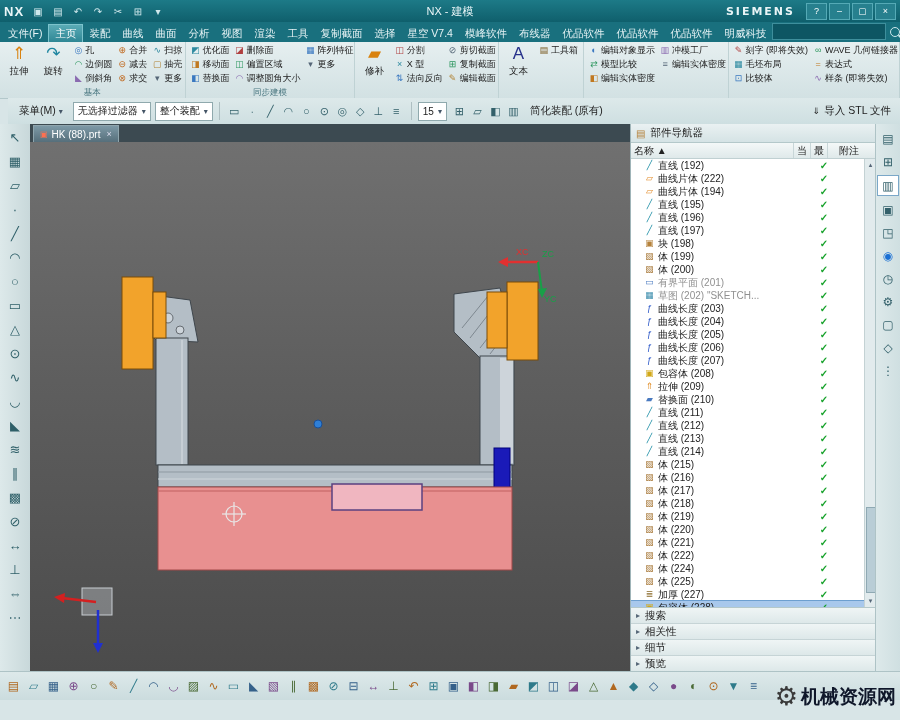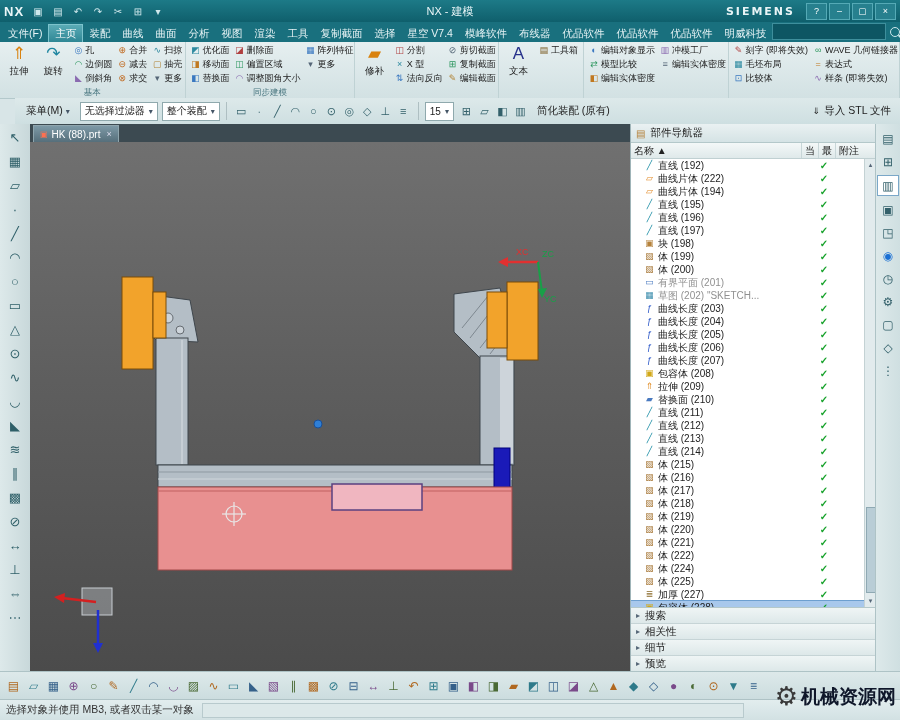--- a/index.html
+++ b/index.html
@@ -31,21 +31,21 @@
   .rgroup{display:flex;flex-direction:column;border-right:1px solid #bfd2d4;padding:1px 3px 0;}
   .rgbody{display:flex;align-items:flex-start;gap:2px;height:44px;}
   .bigbtn{width:33px;display:flex;flex-direction:column;align-items:center;font-size:9.5px;}
   .bicon{font-size:17px;line-height:22px;}
   .blbl{white-space:nowrap;text-align:center;}
   .rgsmall{display:flex;flex-direction:column;flex-wrap:wrap;height:44px;column-gap:1px;}
   .smallbtn{height:14px;display:flex;align-items:center;gap:2px;font-size:9px;padding:0 2px;white-space:nowrap;}
   .sicon{font-size:9px;width:10px;text-align:center;}
   .rglabel{text-align:center;font-size:8.5px;color:#4a7780;height:11px;line-height:10px;}
   
-  .selbar{position:absolute;top:98px;left:15px;right:0;height:26px;background:linear-gradient(#dde9ea,#cedfe1);
+  .selbar{position:absolute;top:98px;left:8px;right:0;height:26px;background:linear-gradient(#dde9ea,#cedfe1);
     border-bottom:1px solid #adc2c5;display:flex;align-items:center;gap:4px;padding:0 5px;font-size:10.5px;}
   .menu-btn{padding:2px 6px;display:flex;gap:3px;align-items:center;}
   .dd{display:flex;align-items:center;gap:4px;background:#fff;border:1px solid #8fa9ad;height:17px;padding:0 4px;font-size:10px;white-space:nowrap;}
   .car{font-size:8px;color:#456;}
   .tool-ico{width:17px;height:17px;display:flex;align-items:center;justify-content:center;font-size:11px;color:#33606a;}
   .sep{width:1px;height:18px;background:#aebfc2;margin:0 2px;}
   .txtbtn{display:flex;align-items:center;gap:3px;padding:1px 4px;white-space:nowrap;}
   .right-align{margin-left:auto;display:flex;align-items:center;gap:4px;}
   
   .lefttools{position:absolute;top:124px;bottom:48px;left:0;width:30px;background:linear-gradient(90deg,#dde9ea,#c8d8da);
@@ -63,21 +63,21 @@
   
   .navigator{position:absolute;top:124px;left:630px;width:246px;bottom:48px;background:#eef3f3;
     border-left:1px solid #9fb4b8;display:flex;flex-direction:column;font-size:10px;}
   .nav-head{height:18px;background:linear-gradient(#eaf1f2,#d5e3e5);display:flex;align-items:center;gap:5px;
     padding:0 5px;border-bottom:1px solid #b4c8ca;font-size:10.5px;}
   .nh-ico{color:#b5823c;font-size:10px;}
   .nav-cols{height:15px;display:flex;background:linear-gradient(#f4f8f8,#dfe9ea);border-bottom:1px solid #c0d0d2;}
   .nav-col{padding:1px 3px;border-right:1px solid #c8d6d8;white-space:nowrap;overflow:hidden;}
   .col-name{flex:1;}
   .col-sm{width:16px;text-align:center;padding:1px 0;}
-  .col-md{width:34px;}
+  .col-md{width:34px;margin-left:8px;}
   .nav-treewrap{flex:1;position:relative;background:#fff;overflow:hidden;}
   .nav-tree{position:absolute;top:0;left:0;right:12px;bottom:0;overflow:hidden;}
   .trow{height:13px;line-height:13px;display:flex;align-items:center;gap:3px;padding-left:13px;white-space:nowrap;}
   .trow.sel{background:#a8c8ec;outline:1px solid #6d9fd0;}
   .trow.dim .tname{color:#909090;}
   .ticon{width:11px;font-size:9px;text-align:center;flex:none;}
   .tname{flex:1;overflow:hidden;text-overflow:ellipsis;}
   .c16{width:16px;text-align:center;flex:none;}
   .c30{width:30px;flex:none;}
   .chk{color:#17a22b;font-weight:bold;font-size:10px;}
@@ -846,23 +846,19 @@
       <span class="btool">▲</span>
       <span class="btool">◆</span>
       <span class="btool">◇</span>
       <span class="btool">●</span>
       <span class="btool">◐</span>
       <span class="btool">⊙</span>
       <span class="btool">▼</span>
       <span class="btool">≡</span>
     </div>
 
-  <div class="statusbar">
-    <span>选择对象并使用 MB3, 或者双击某一对象</span>
-    <div class="status-field"></div>
-  </div>
 
   <div class="watermark">
     <span class="wm-gear">⚙</span>
     <span class="wm-text">机械资源网</span>
   </div>
 
 </div>
 
 </body></html>

